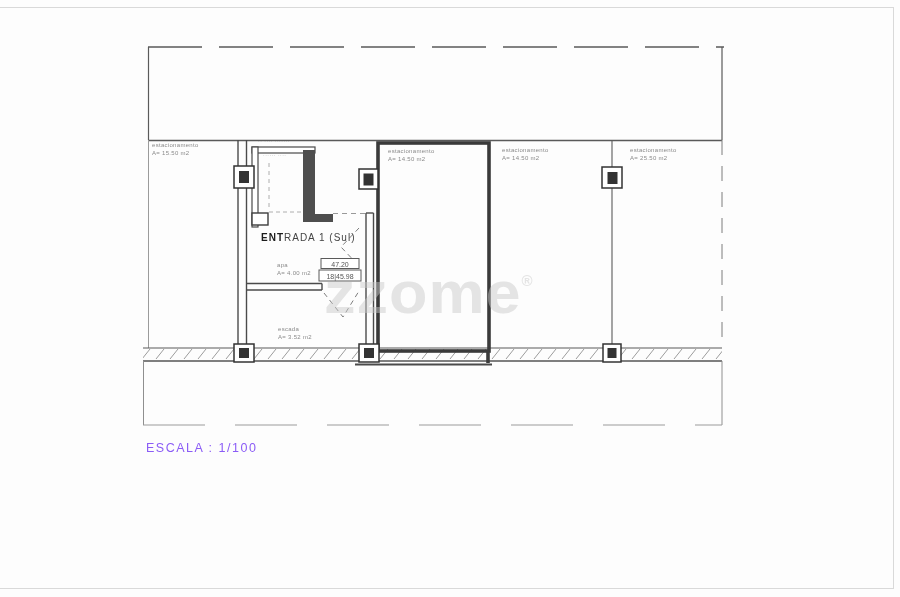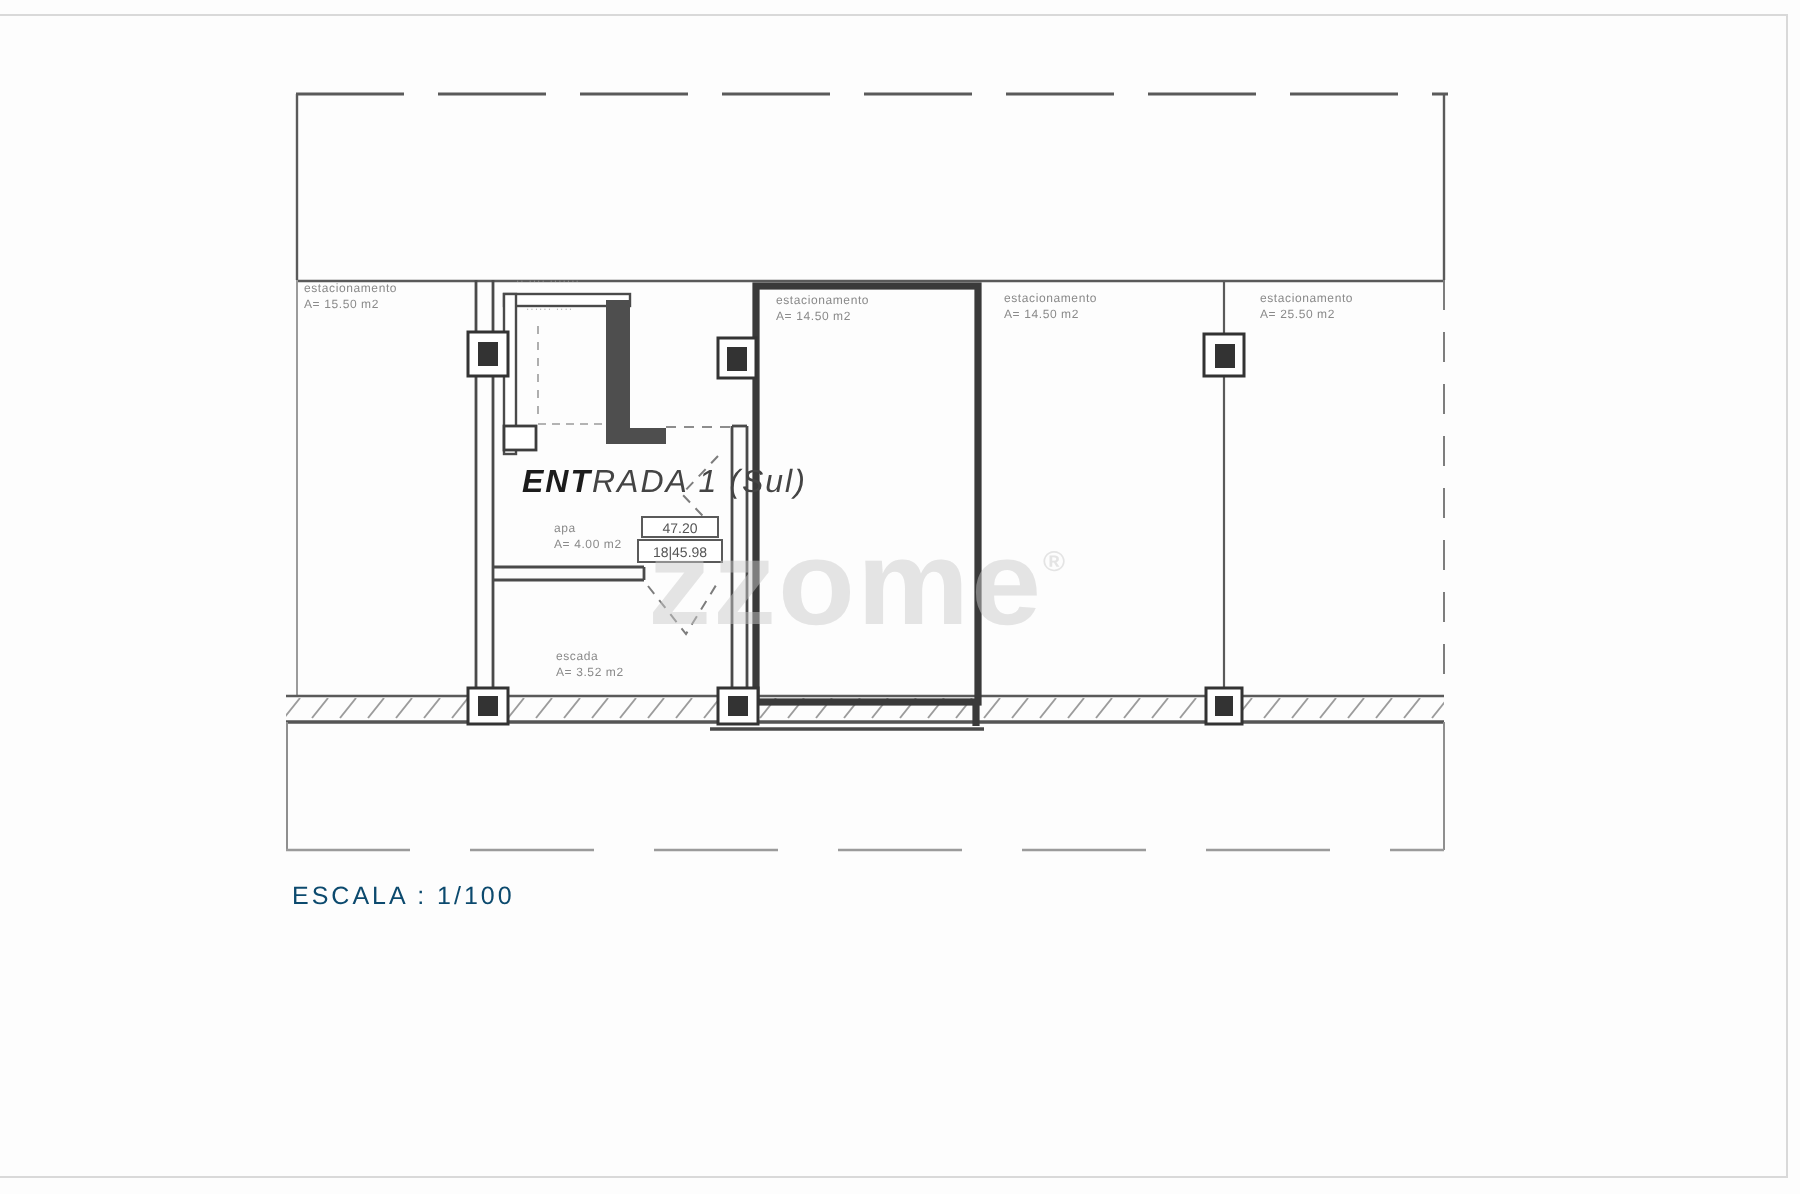--- a/index.html
+++ b/index.html
@@ -2,23 +2,23 @@
 <html><head>
 <meta charset="utf-8">
 <style>
   html,body{margin:0;padding:0;background:#fff;}
   .canvas{position:relative;width:900px;height:597px;background:#fdfdfd;overflow:hidden;
           font-family:"Liberation Sans", sans-serif;}
   .edge{position:absolute;background:#d9d9d9;}
   .txt{position:absolute;white-space:nowrap;color:#8a8a8a;line-height:1.35;}
   .tiny{font-size:6px;letter-spacing:.3px;}
   .micro{font-size:5px;color:#9a9a9a;letter-spacing:.5px;}
-  .entrada{font-size:16px;letter-spacing:1px;color:#444;font-style:italic;}
+  .entrada{font-size:10px;letter-spacing:1px;color:#444;}
   .entrada b{color:#1c1c1c;font-weight:700;}
-  .scale{font-size:12.5px;letter-spacing:1.5px;color:#0c4a6e;}
+  .scale{font-size:12.5px;letter-spacing:1.5px;color:#8b5cf6;}
   .watermark{position:absolute;left:324px;top:256px;font-size:63px;font-weight:700;
              color:rgba(200,200,200,0.48);letter-spacing:1px;transform:scaleY(.95);
              pointer-events:none;z-index:5;}
   .watermark .reg{font-size:15px;vertical-align:28px;letter-spacing:0;}
   svg{position:absolute;left:0;top:0;z-index:1;}
   .lbl{z-index:3;}
 </style>
 </head>
 <body>
 

